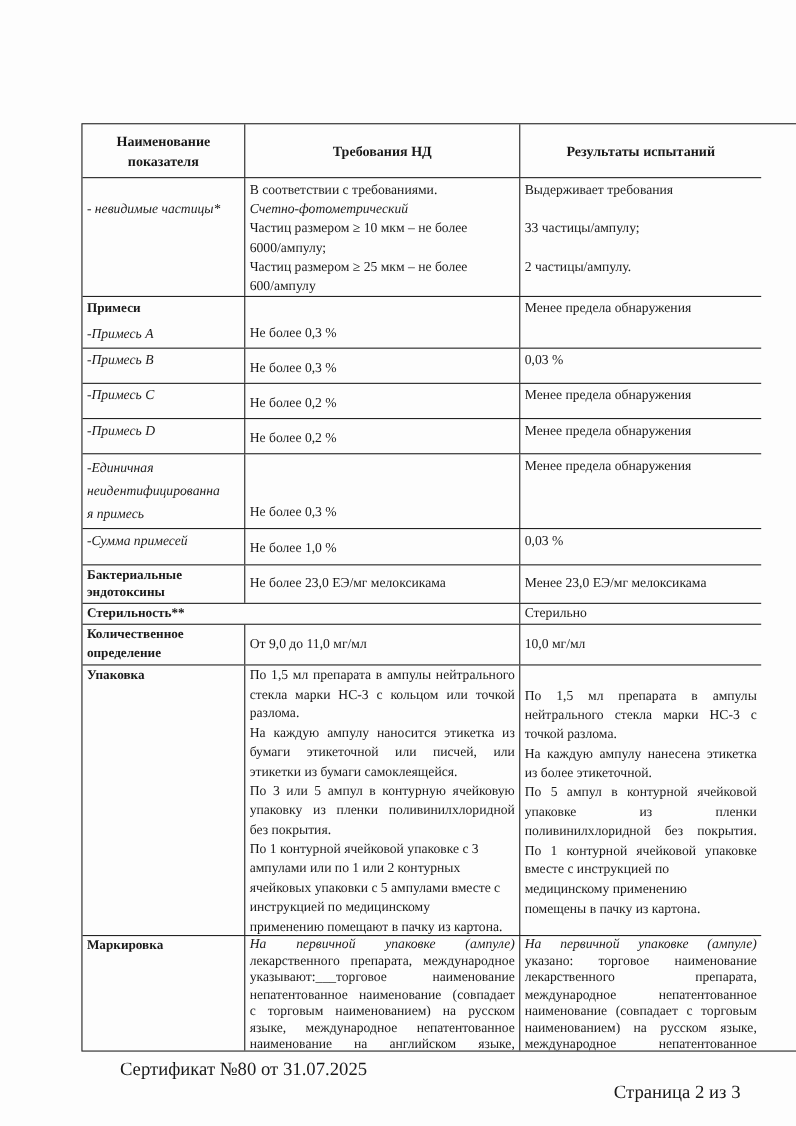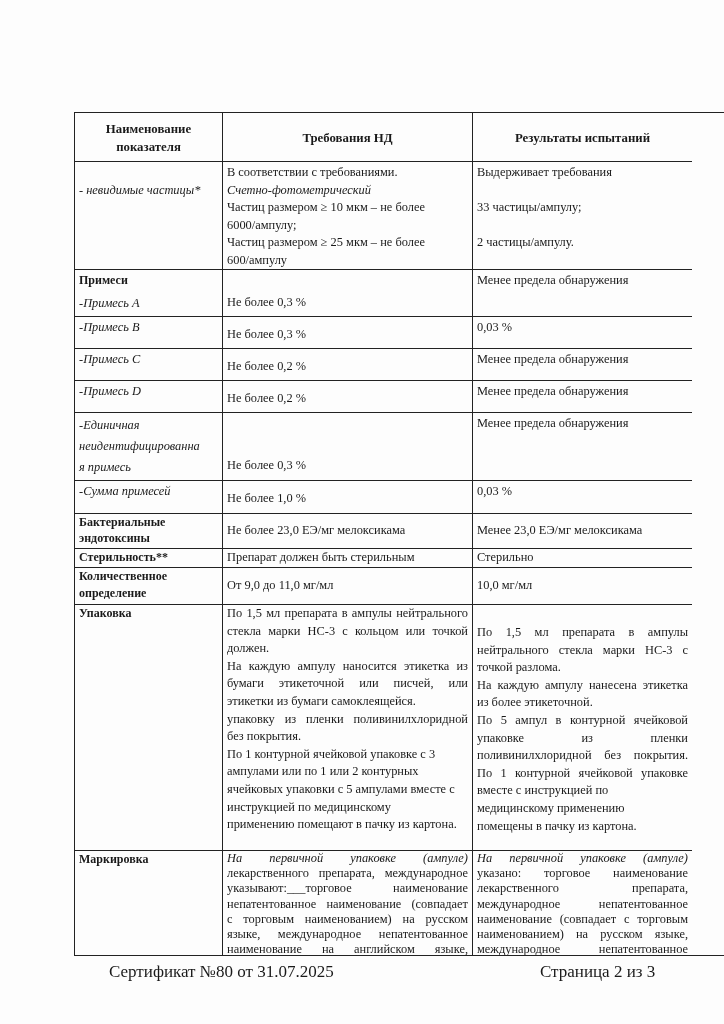--- a/index.html
+++ b/index.html
@@ -144,23 +144,20 @@
         </div>
       <div class="cell c3" style="padding-top:8px;">
           <span class="line">Менее 23,0 ЕЭ/мг мелоксикама</span>
         </div>
     </div>
 
     <div class="row" style="top:435px; height:19px;">
       <div class="cell c1" style="padding-top:0;">
           <span class="line bold">Стерильность**</span>
         </div>
-      <div class="cell c2" style="padding-top:0;">
-          <span class="line">Препарат должен быть стерильным</span>
-        </div>
       <div class="cell c3" style="padding-top:0;">
           <span class="line">Стерильно</span>
         </div>
     </div>
 
     <div class="row" style="top:454px; height:37px;">
       <div class="cell c1" style="padding-top:0; line-height:17px;">
         <span class="line bold">Количественное</span>
         <span class="line bold">определение</span>
       </div>
@@ -172,24 +169,25 @@
         </div>
     </div>
 
     <div class="row" style="top:491px; height:246px;">
       <div class="cell c1" style="padding-top:0;">
           <span class="line bold">Упаковка</span>
         </div>
       <div class="cell c2 just" style="padding-top:0;">
         <span class="jl">По 1,5 мл препарата в ампулы нейтрального</span>
         <span class="jl">стекла марки НС-3 с кольцом или точкой</span>
-        <span class="ll">должен.</span>
+        <span class="ll">разлома.</span>
         <span class="jl">На каждую ампулу наносится этикетка из</span>
         <span class="jl">бумаги этикеточной или писчей, или</span>
         <span class="ll">этикетки из бумаги самоклеящейся.</span>
+        <span class="jl">По 3 или 5 ампул в контурную ячейковую</span>
         <span class="jl">упаковку из пленки поливинилхлоридной</span>
         <span class="ll">без покрытия.</span>
         <span class="ll">По 1 контурной ячейковой упаковке с 3</span>
         <span class="ll">ампулами или по 1 или 2 контурных</span>
         <span class="ll">ячейковых упаковки с 5 ампулами вместе с</span>
         <span class="ll">инструкцией по медицинскому</span>
         <span class="ll">применению помещают в пачку из картона.</span>
       </div>
       <div class="cell c3 just" style="padding-top:19px;">
         <span class="jl">По 1,5 мл препарата в ампулы</span>
@@ -227,15 +225,15 @@
         <span class="jl">международное непатентованное</span>
         <span class="jl">наименование (совпадает с торговым</span>
         <span class="jl">наименованием) на русском языке,</span>
         <span class="jl">международное непатентованное</span>
       </div>
     </div>
 
   </div>
 
   <div class="footer" style="left:109px;">Сертификат №80 от 31.07.2025</div>
-  <div class="footer" style="left:540px;">Страница 2 из 3</div>
+  <div class="footer" style="left:558px;margin-top:21px;">Страница 2 из 3</div>
 
 </div>
 
 </body></html>

